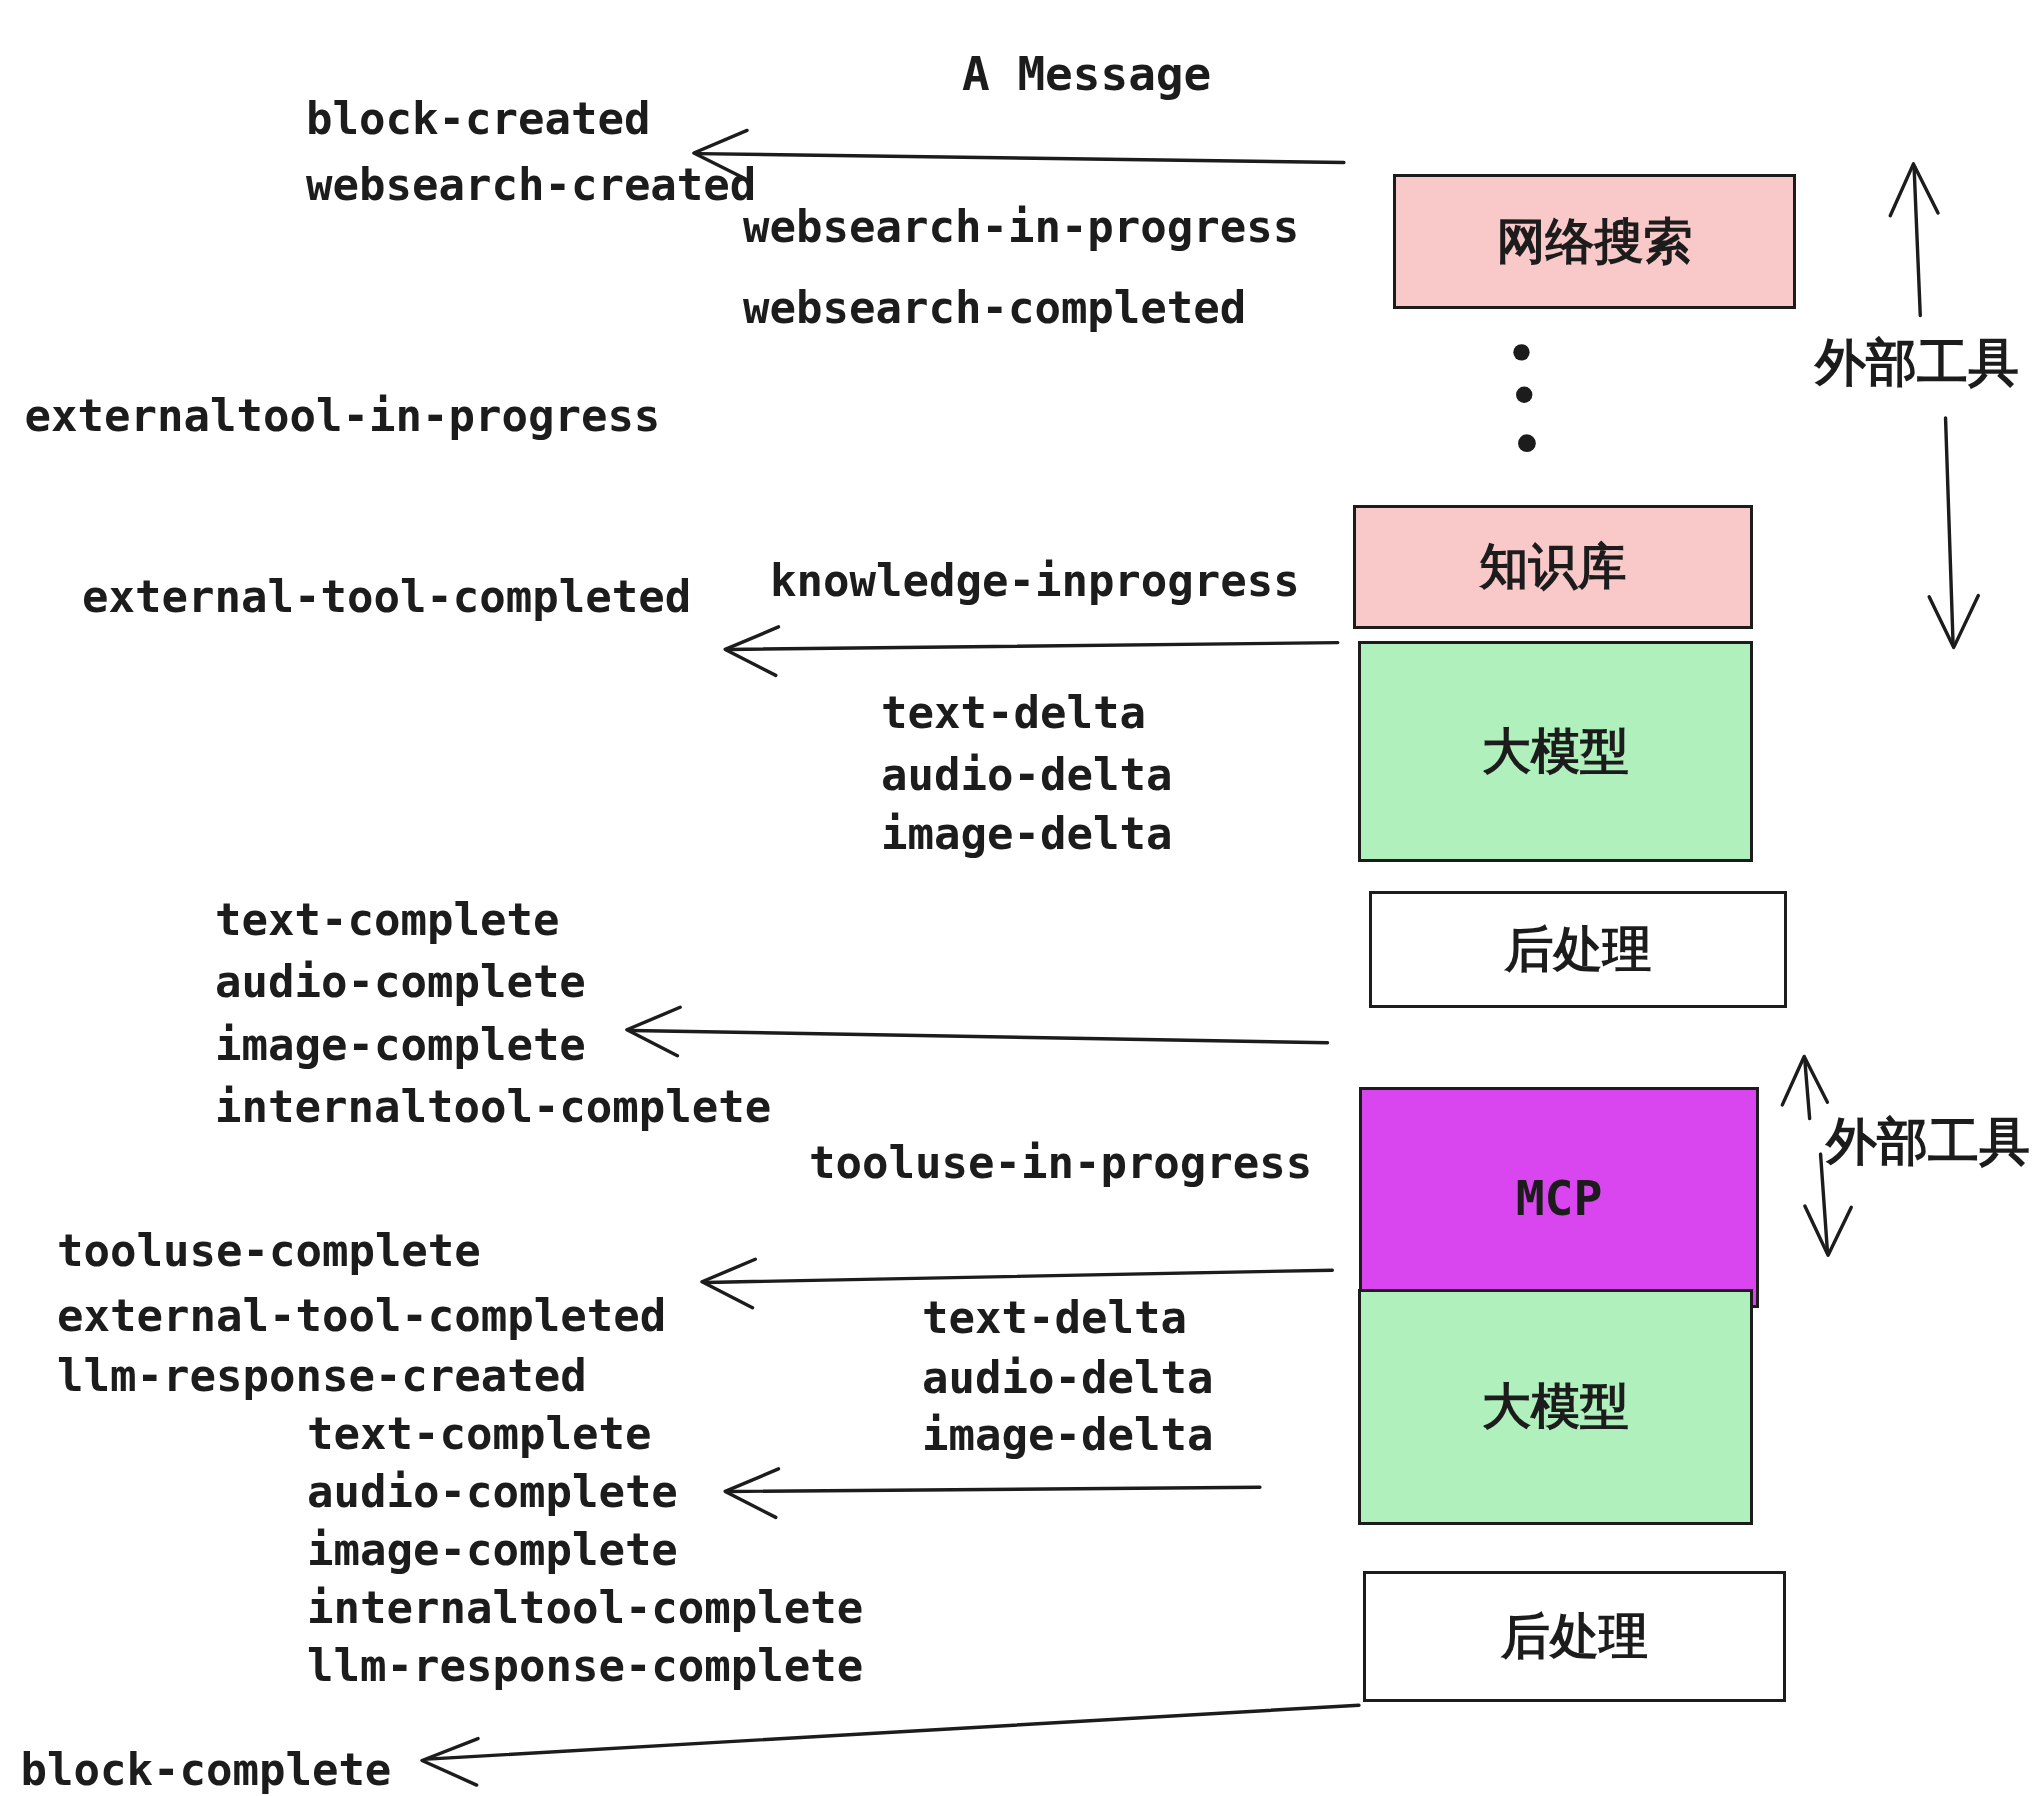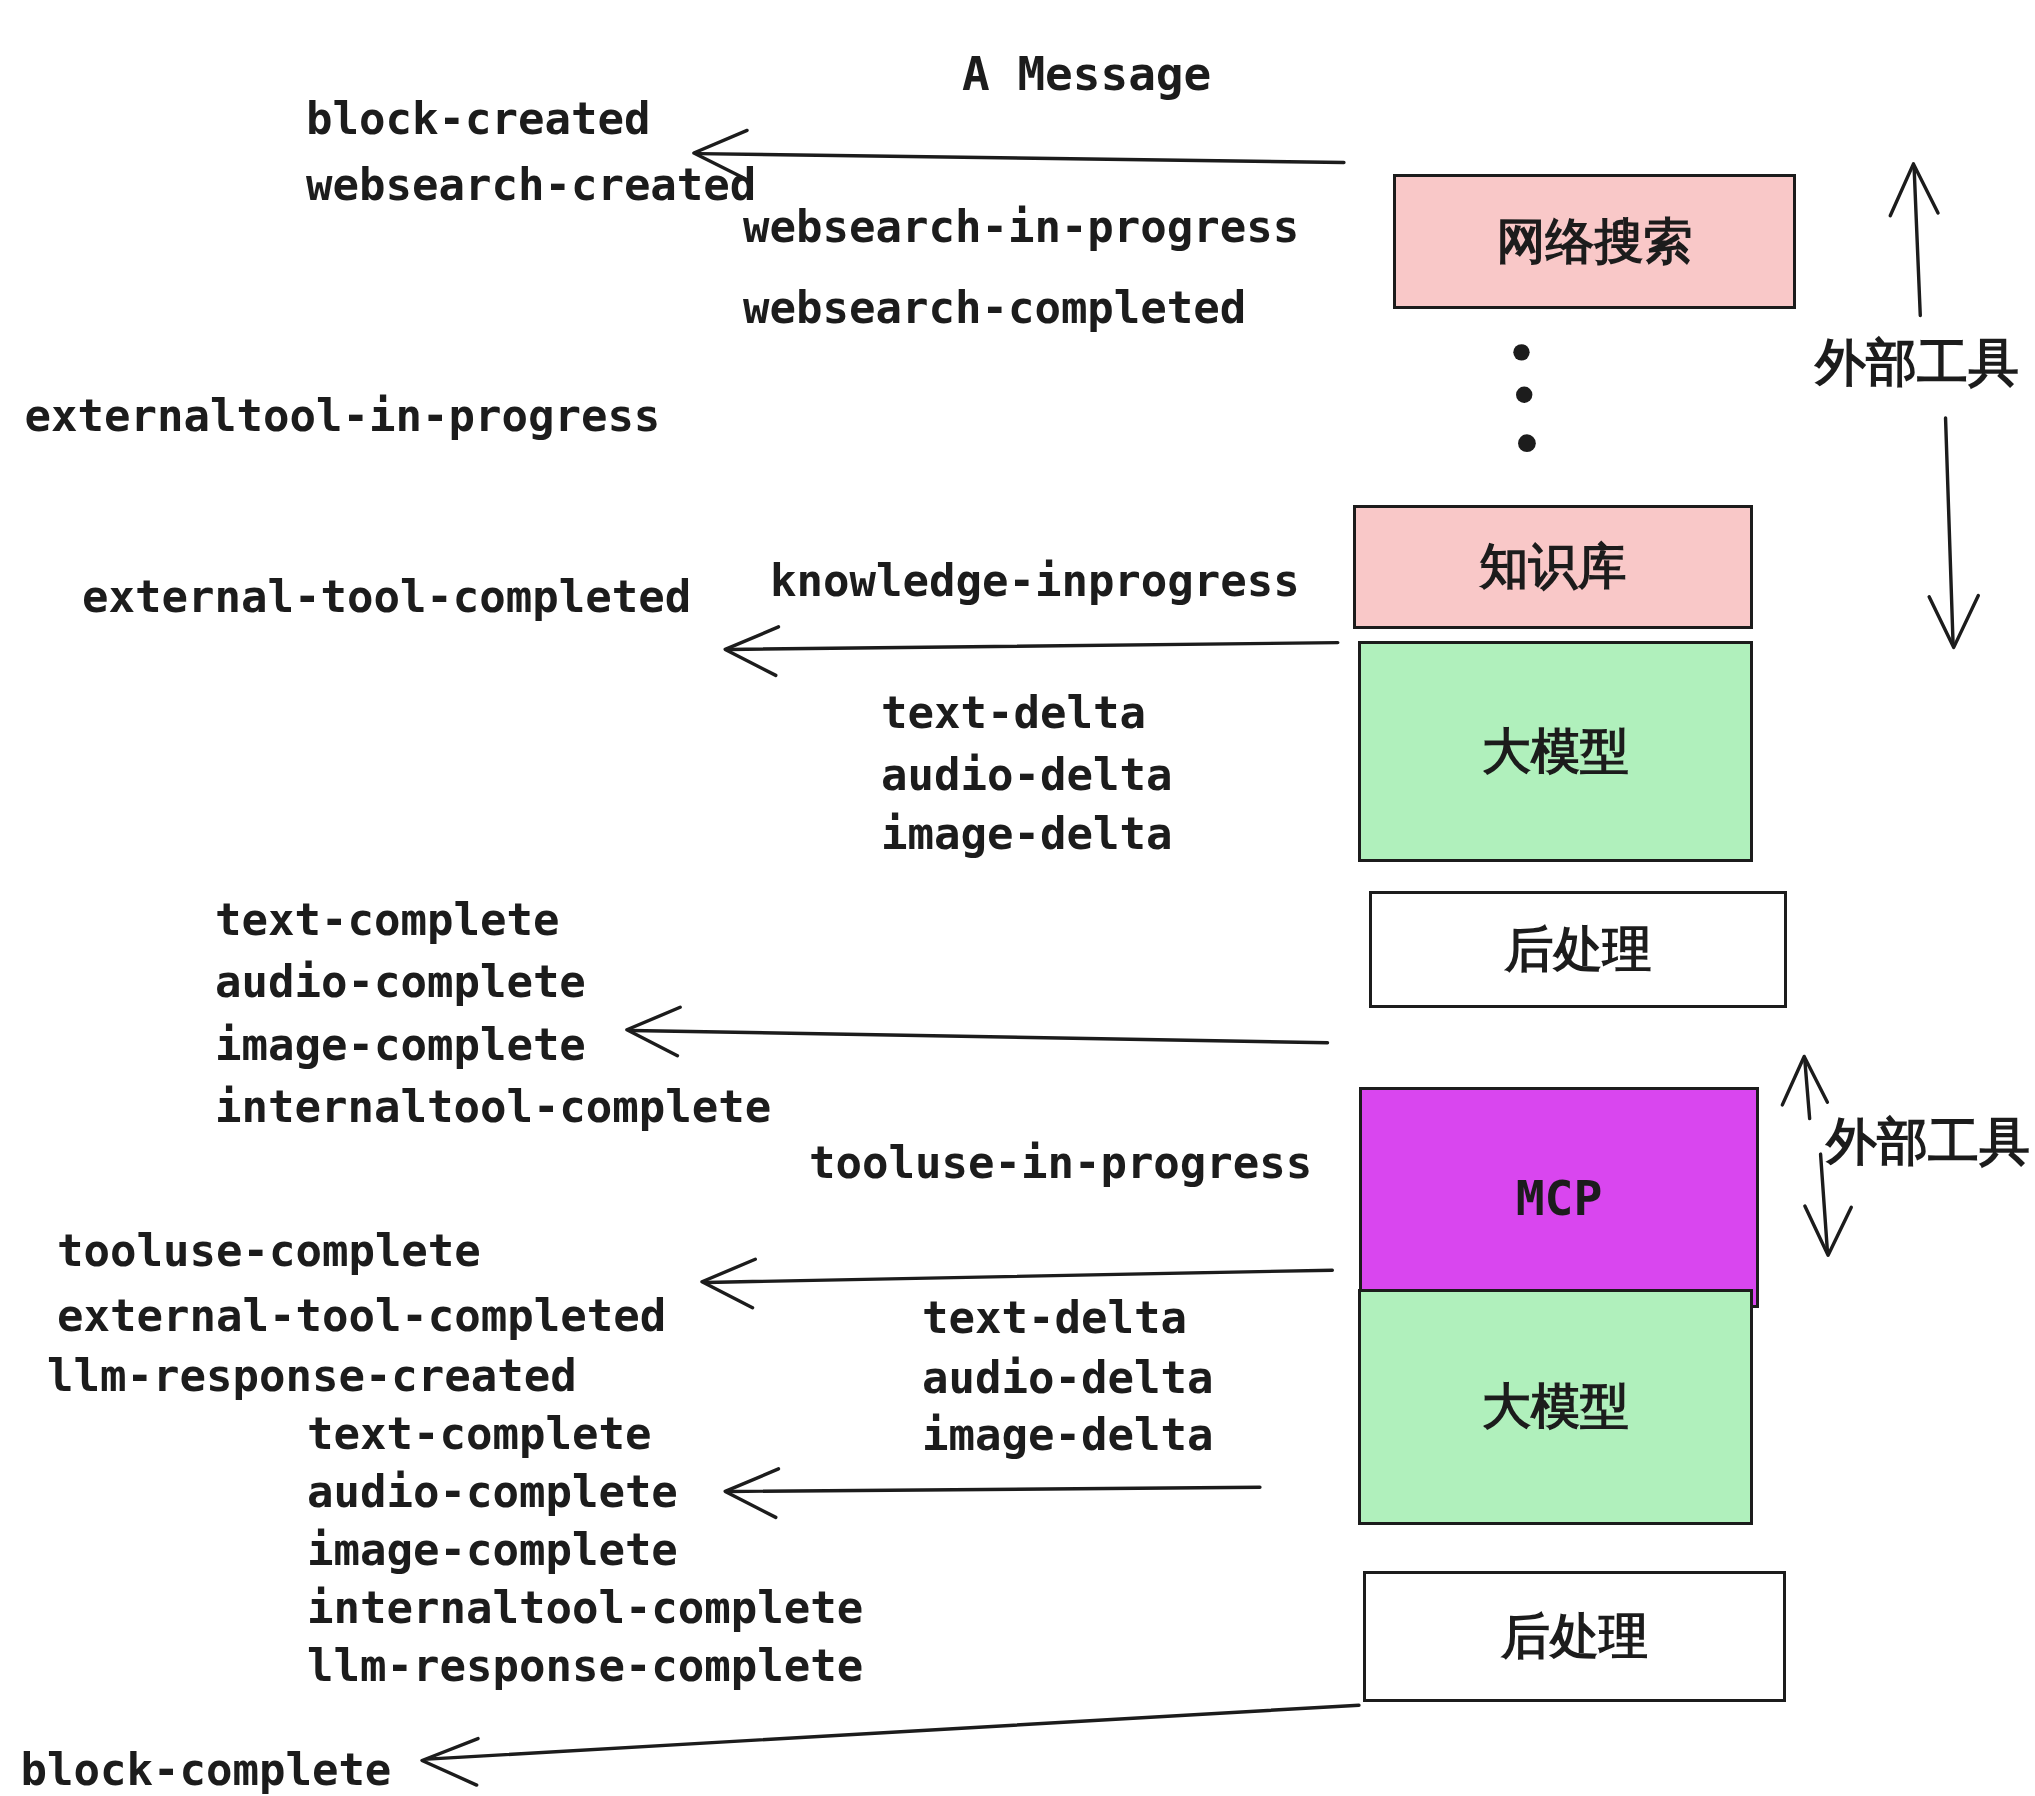--- a/index.html
+++ b/index.html
@@ -49,21 +49,21 @@
   <div class="ev" style="left:881px;top:712px;">text-delta</div>
   <div class="ev" style="left:881px;top:774px;">audio-delta</div>
   <div class="ev" style="left:881px;top:833px;">image-delta</div>
   <div class="ev" style="left:215px;top:919px;">text-complete</div>
   <div class="ev" style="left:215px;top:981px;">audio-complete</div>
   <div class="ev" style="left:215px;top:1044px;">image-complete</div>
   <div class="ev" style="left:215px;top:1106px;">internaltool-complete</div>
   <div class="ev" style="left:809px;top:1162px;">tooluse-in-progress</div>
   <div class="ev" style="left:57px;top:1250px;">tooluse-complete</div>
   <div class="ev" style="left:57px;top:1315px;">external-tool-completed</div>
-  <div class="ev" style="left:47px;top:1375px;text-align:right;">llm-response-created</div>
+  <div class="ev" style="left:57px;top:1375px;text-align:right;">llm-response-created</div>
   <div class="ev" style="left:922px;top:1317px;">text-delta</div>
   <div class="ev" style="left:922px;top:1377px;">audio-delta</div>
   <div class="ev" style="left:922px;top:1434px;">image-delta</div>
   <div class="ev" style="left:307px;top:1433px;">text-complete</div>
   <div class="ev" style="left:307px;top:1491px;">audio-complete</div>
   <div class="ev" style="left:307px;top:1549px;">image-complete</div>
   <div class="ev" style="left:307px;top:1607px;">internaltool-complete</div>
   <div class="ev" style="left:307px;top:1665px;">llm-response-complete</div>
   <div class="ev" style="left:20.5px;top:1769px;">block-complete</div>
 

